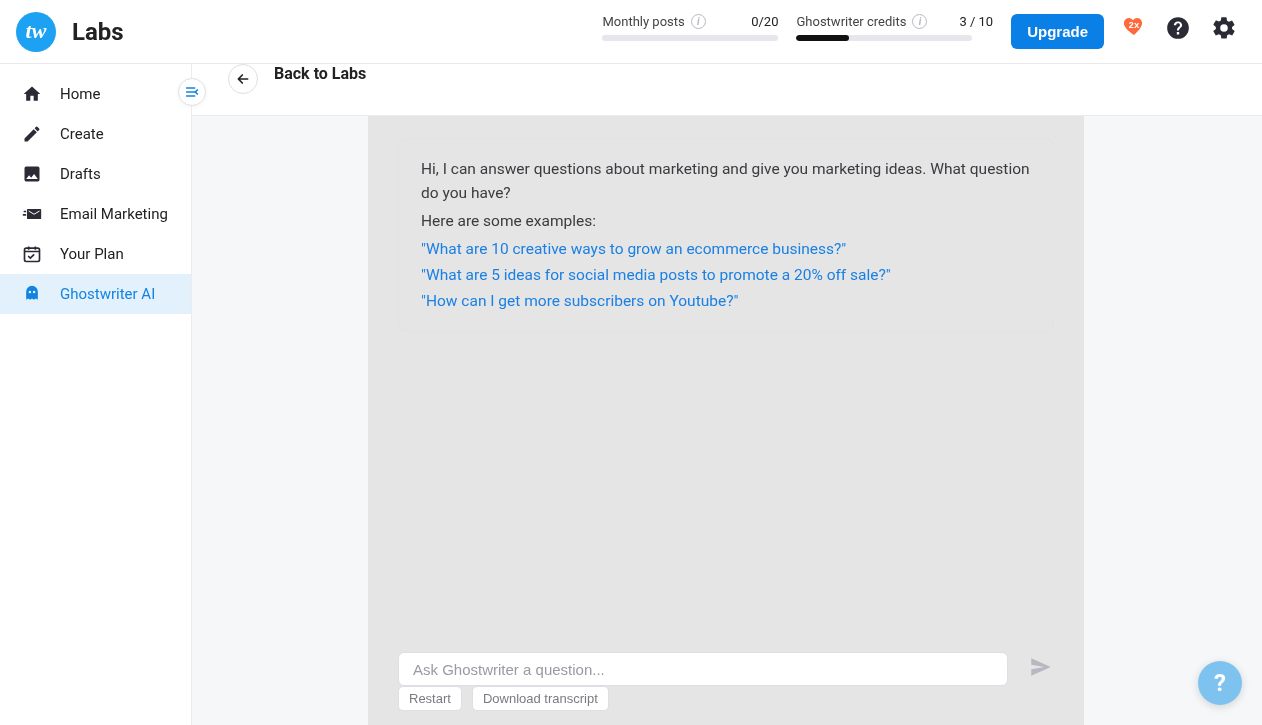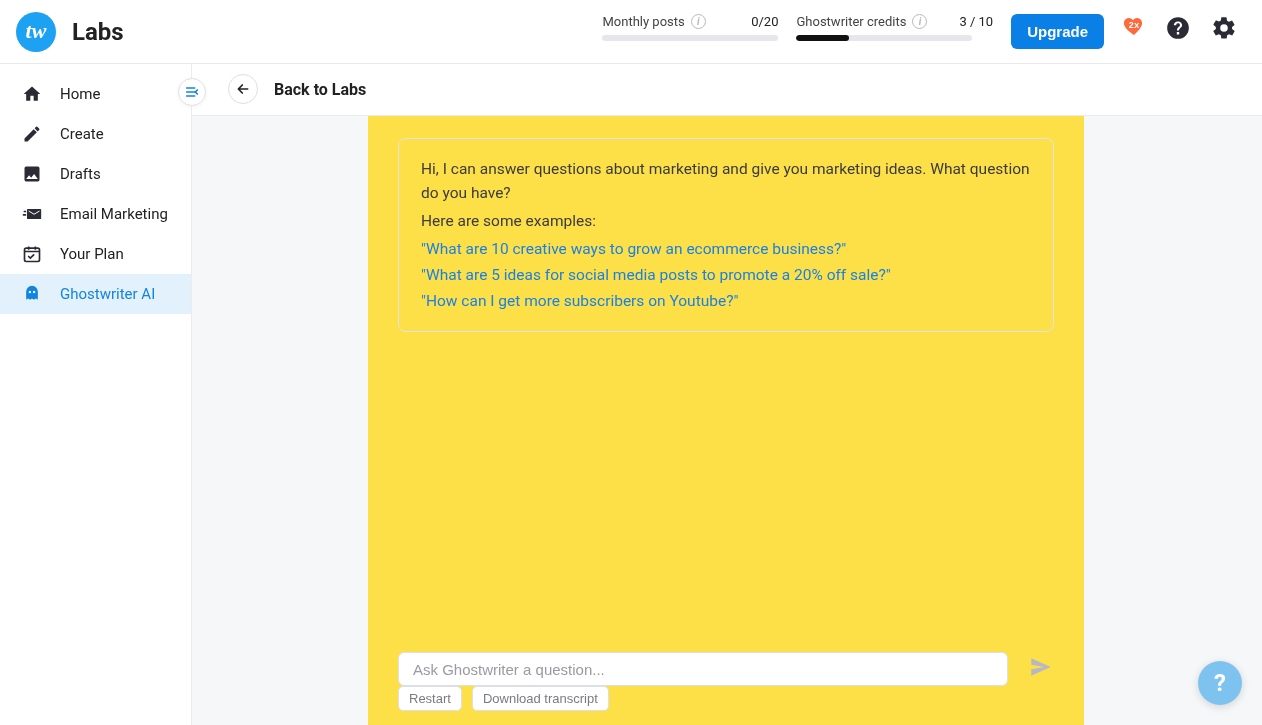--- a/index.html
+++ b/index.html
@@ -80,30 +80,30 @@
       background:#fff;border:1px solid #e1e1e7;
       display:flex;align-items:center;justify-content:center;
       color:#1284e0;cursor:pointer;z-index:5;
       box-shadow:0 1px 4px rgba(0,0,0,.05);
     }
 
     
     .content { flex:1; background:#f6f7f8; display:flex; flex-direction:column; }
     .subheader {
       height:56px;background:#fff;border-bottom:1px solid #ececef;
-      display:flex;align-items:center;gap:16px;padding-left:36px;
+      display:flex;align-items:flex-start;gap:16px;padding-left:36px;
     }
     .back-circle {
       width:30px;height:30px;border-radius:50%;
       border:1px solid #dedee6;display:flex;align-items:center;justify-content:center;cursor:pointer;color:#222;
     }
     .back-label{font-size:16px;font-weight:700;}
 
     .main-panel{
-      width:716px;margin:0 auto 0 176px;background:#fde047;
+      width:716px;margin:0 auto 0 176px;background:#e5e5e5;
       height:100%;display:flex;flex-direction:column;
       position:relative;
     }
     .panel-inner{ padding:22px 30px 0; flex:1; overflow:auto;}
     .bubble{
       border:1px solid #e2e2e8;border-radius:8px;
       padding:18px 22px;font-size:15.5px;color:#3b3b40;line-height:1.55;
     }
     .bubble p{margin-bottom:4px}
     .examples-label{}

